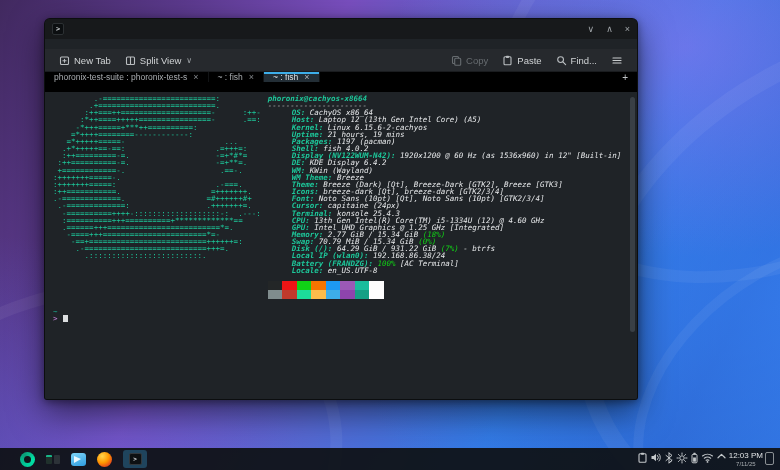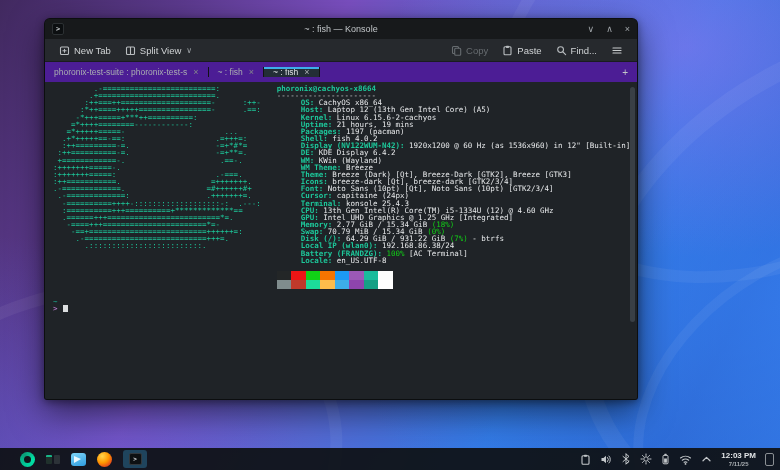--- a/index.html
+++ b/index.html
@@ -39,42 +39,42 @@
     border:1px solid rgba(0,0,0,.6);
   }
   .titlebar{height:20px;background:#17191b;display:flex;align-items:center;padding:0 7px;position:relative;flex:0 0 auto;}
   .app-icon{width:12px;height:12px;border-radius:2px;background:#0c0f11;border:1px solid #2c3033;
     color:#cdd1d4;font:bold 7px/10px "DejaVu Sans Mono",monospace;text-align:center;}
   .title-text{position:absolute;left:0;right:0;text-align:center;font-size:9px;color:#c2c6c9;pointer-events:none;}
   .win-controls{margin-left:auto;display:flex;gap:12px;color:#a2a7ab;font-size:9px;z-index:2;}
   .win-controls span{cursor:default;line-height:20px;}
 
   .toolbar{height:23px;background:#26292d;border-bottom:1px solid #1a1c1f;display:flex;align-items:center;
-    padding:0 8px;gap:2px;font-size:9.5px;color:#d0d3d5;flex:0 0 auto;}
+    padding:0 8px;gap:2px;font-size:9.5px;color:#d0d3d5;flex:0 0 auto;margin-top:10px;}
   .tool-btn{display:flex;align-items:center;gap:4px;padding:3px 6px;border-radius:2px;}
   .tool-btn svg{display:block;}
   .tb-dim{color:#676c70;}
   .spacer{flex:1;}
   .chev{font-size:8px;color:#9da2a6;margin-left:1px;}
 
-  .tabbar{height:20px;background:#4c1d95;display:flex;align-items:center;font-size:8.5px;color:#a9adb1;flex:0 0 auto;}
+  .tabbar{height:20px;background:#000000;display:flex;align-items:flex-start;font-size:8.5px;color:#a9adb1;flex:0 0 auto;}
   .tab{display:flex;align-items:center;gap:6px;padding:0 9px;border-right:1px solid #111315;position:relative;white-space:nowrap;}
   .tab.active{background:#232e36;color:#dde0e2;}
   .tab.active::before{content:'';position:absolute;top:0;left:0;right:0;height:2px;background:var(--accent);}
   .tab-close{color:#84888c;font-size:9px;line-height:1;}
   .tab.active .tab-close{color:#aeb2b6;}
   .tab-plus{margin-left:auto;display:flex;align-items:center;padding:0 9px;color:#c2c6c9;font-size:10px;}
 
   
   .term{flex:1;position:relative;background:var(--termbg);padding:3px 8px;
     font-family:"DejaVu Sans Mono","Liberation Mono",monospace;
     font-size:7.5px;line-height:7.15px;color:#e8eaec;}
   .fetch{display:flex;align-items:flex-start;}
   pre.art{margin:0;color:var(--tgreen);font:inherit;white-space:pre;}
-  .info{margin-left:16px;}
+  .info{margin-left:7px;font-style:italic;}
   .iline{white-space:pre;}
   .ilabel{color:var(--tgreen);font-weight:bold;padding-left:24px;}
   .ihl{color:var(--hlgreen);}
   .uhost{color:var(--tgreen);font-weight:bold;}
   .sep{color:#cdd0d2;}
   .palette{margin-top:7px;}
   .prow{display:flex;height:9px;}
   .sw{width:14.5px;height:9px;}
   .prompt{margin-top:9px;}
   .p-path{color:#1abc9c;}
@@ -95,42 +95,41 @@
   .pager-icon i:first-child{background:#20312c;border-top:2px solid #18b587;}
   .dolphin-icon{width:15px;height:13px;border-radius:3px;background:linear-gradient(160deg,#7fd4f7,#2d9ce0);position:relative;}
   .dolphin-icon::after{content:'';position:absolute;left:3px;top:3px;border-left:7px solid #eaf7fd;
     border-top:3px solid transparent;border-bottom:4px solid transparent;}
   .firefox-icon{width:15px;height:15px;border-radius:50%;
     background:radial-gradient(circle at 35% 28%,#ffd54d,#ff9800 45%,#e64a19 75%,#99201b);}
   .task-active{width:24px;height:18px;border-radius:3px;background:rgba(61,174,233,.30);
     display:flex;align-items:center;justify-content:center;}
   .konsole-mini{width:13px;height:12px;border-radius:2px;background:#0d1012;border:1px solid #33383c;
     color:#d3d7d9;font:bold 6px/10px "DejaVu Sans Mono",monospace;text-align:center;}
-  .tb-right{margin-left:auto;display:flex;align-items:center;gap:9px;color:#c3c7ca;font-weight:bold;}
+  .tb-right{margin-left:auto;display:flex;gap:2px;color:#c3c7ca;}
   .tb-right svg{display:block;}
   .clock{text-align:center;line-height:1;}
   .clock .time{font-size:8px;color:#e0e3e5;}
   .clock .date{font-size:6px;color:#a7acb0;margin-top:1px;}
   .show-desktop{width:9px;height:13px;border:1px solid #8a8f93;border-radius:2px;}
 </style>
 </head>
 <body>
 
 <div class="desktop">
   <div class="wave w1"></div>
   <div class="wave w2"></div>
   <div class="wave w3"></div>
   <div class="wave w4"></div>
 </div>
 
 <div class="window">
 
   <div class="titlebar">
     <div class="app-icon">&gt;</div>
-    <div class="title-text">~ : fish — Konsole</div>
     <div class="win-controls">
       <span>∨</span>
       <span>∧</span>
       <span>×</span>
     </div>
   </div>
 
   <div class="toolbar">
     <div class="tool-btn">
       <svg width="11" height="11" viewBox="0 0 11 11">

